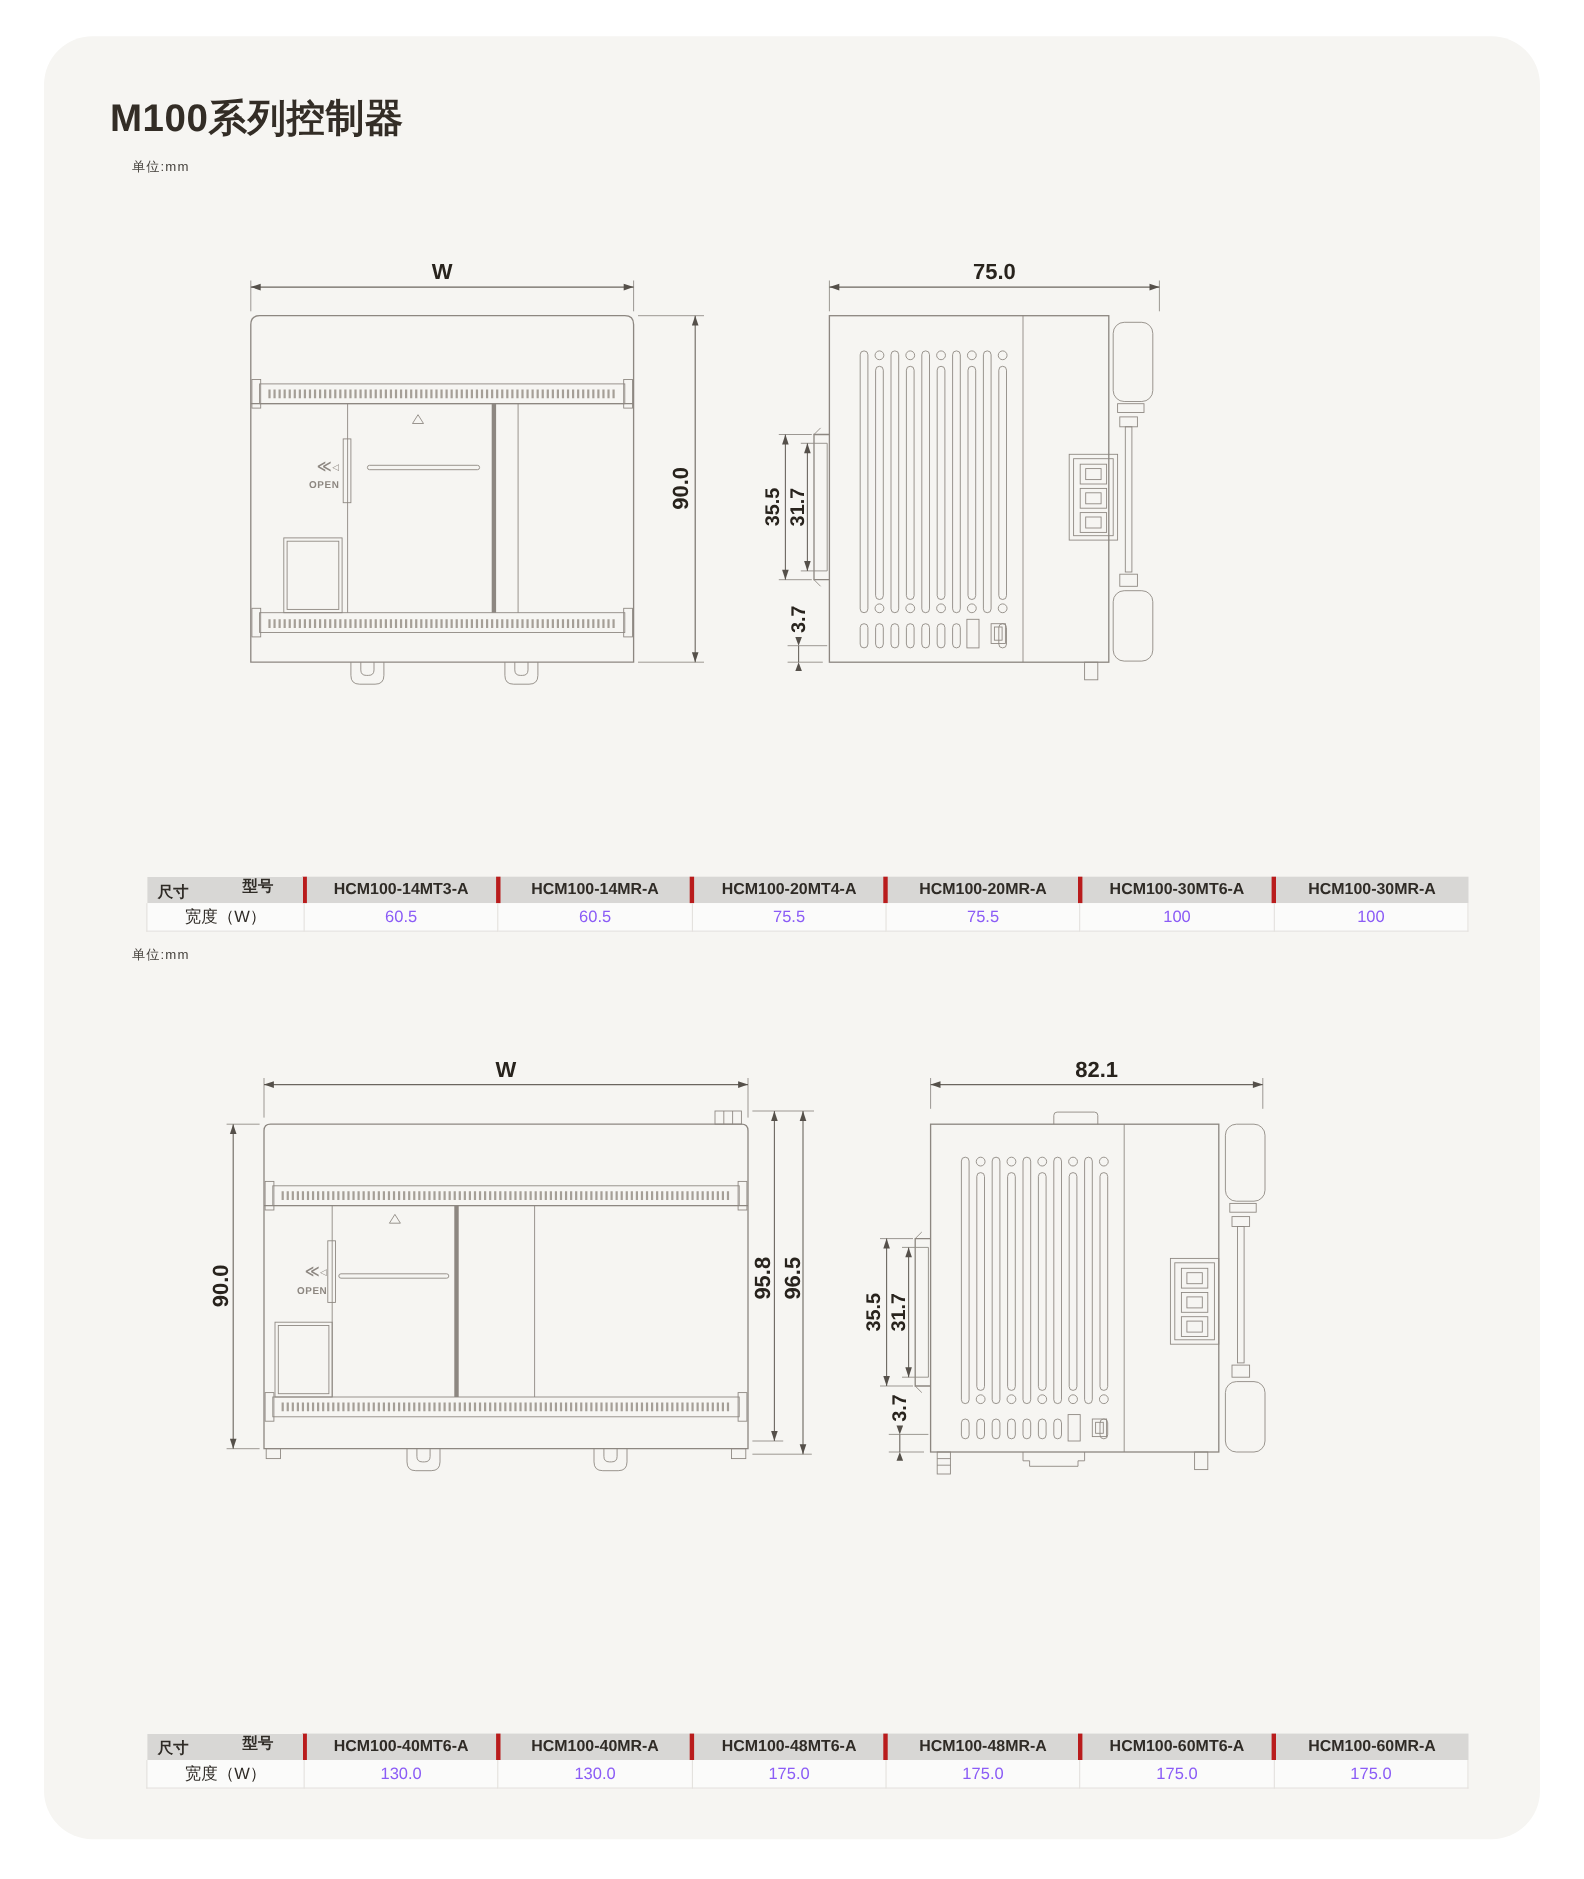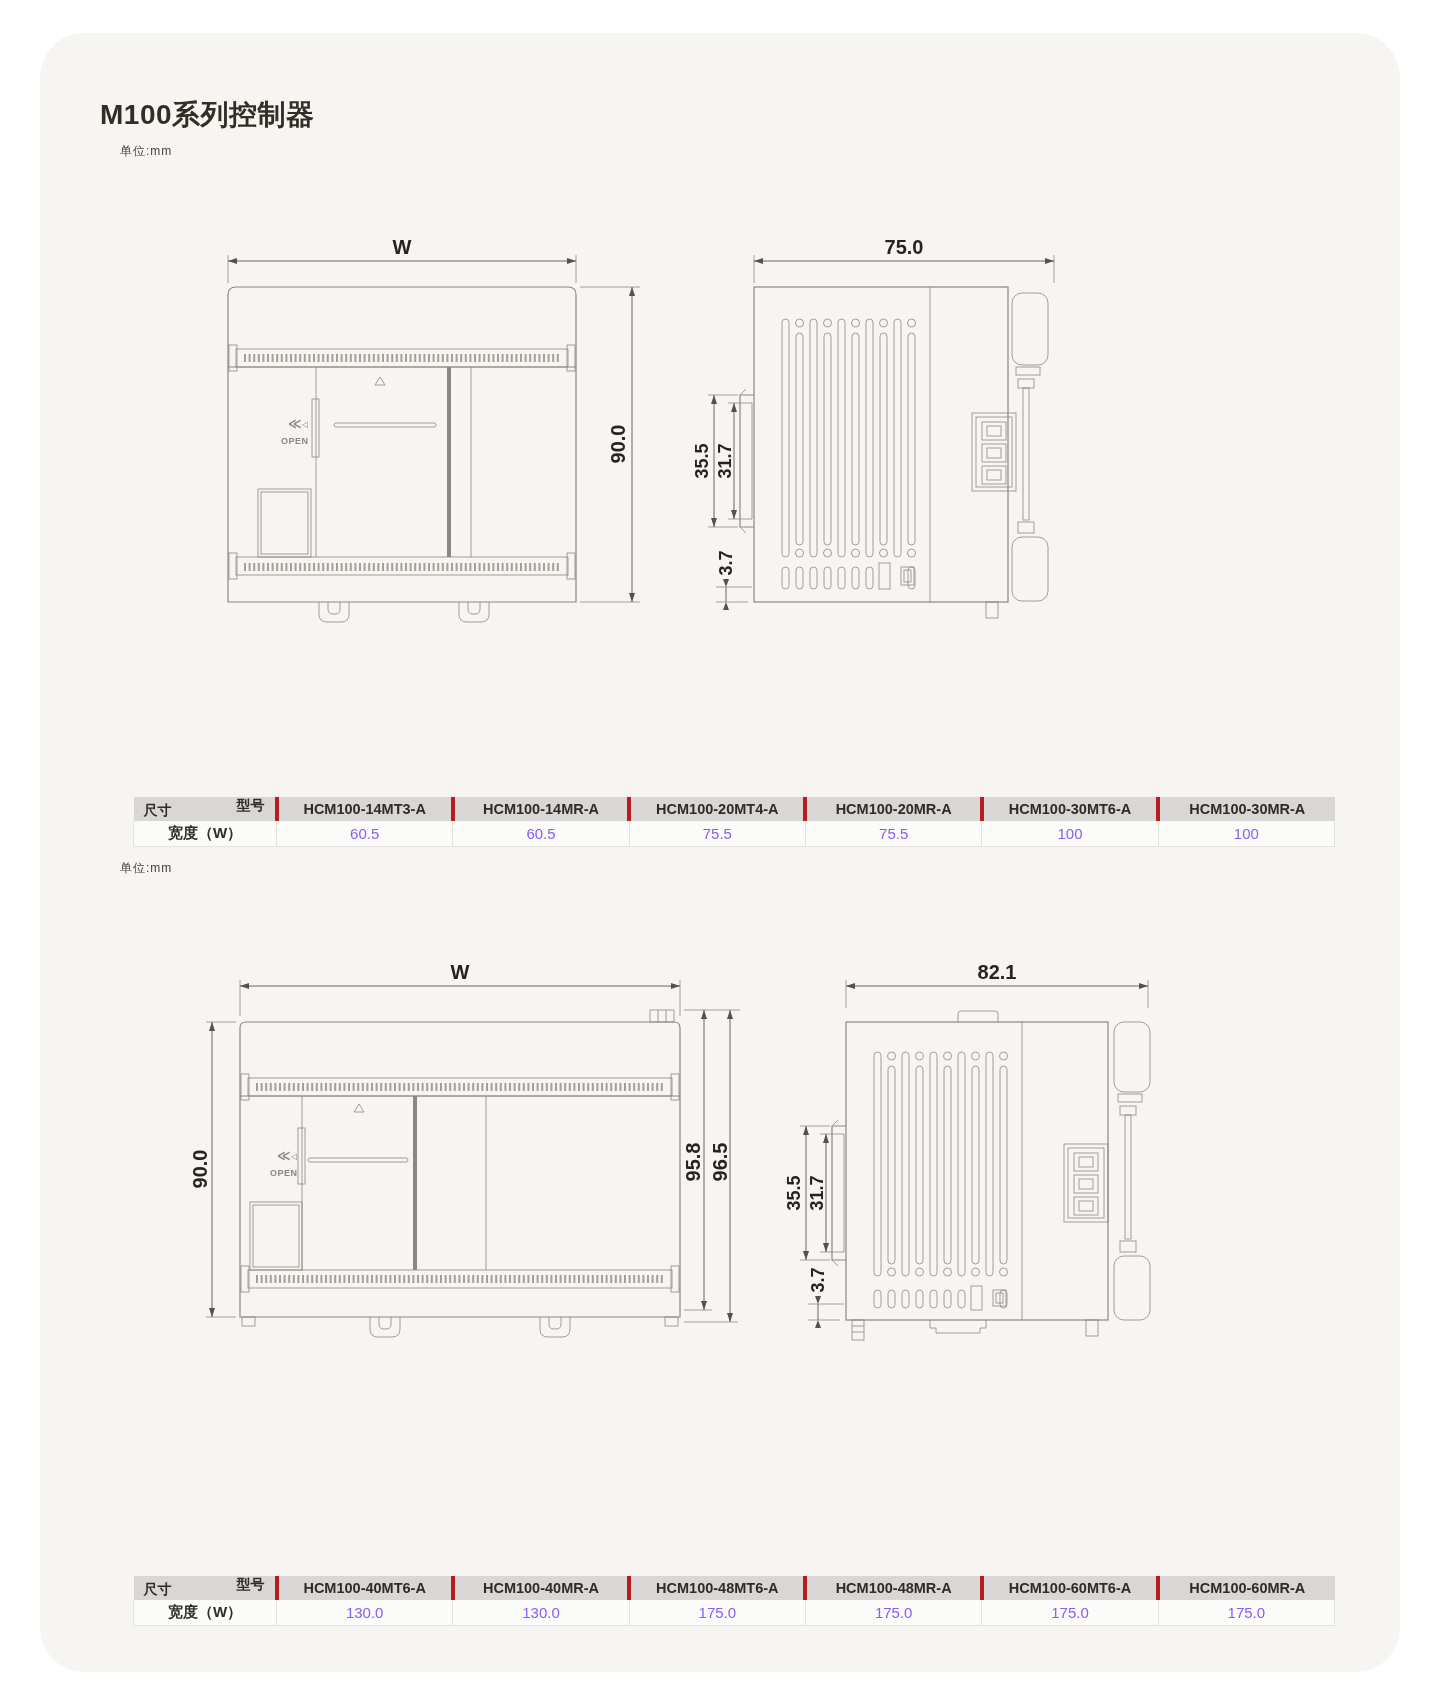--- a/index.html
+++ b/index.html
@@ -1,40 +1,40 @@
 <!DOCTYPE html>
 <html><head>
 <meta charset="utf-8">
 <style>
   html,body{margin:0;padding:0;background:#ffffff;}
   body{width:1440px;height:1708px;position:relative;font-family:"Liberation Sans","DejaVu Sans",sans-serif;-webkit-font-smoothing:antialiased;}
   .card{position:absolute;left:40px;top:33px;width:1360px;height:1639px;background:#f6f5f2;border-radius:44px;}
-  .page-title{position:absolute;left:100px;top:84px;font-size:28px;font-weight:bold;color:#332d26;letter-spacing:.5px;margin-top:12px;}
+  .page-title{position:absolute;left:100px;top:84px;font-size:35px;font-weight:bold;color:#332d26;letter-spacing:.5px;}
   .unit-label{position:absolute;font-size:12px;color:#45413c;letter-spacing:1px;}
   .drawing{position:absolute;}
   
   .oln{stroke:#8d8781;fill:none;stroke-width:1.2;}
   .thin{stroke:#8d8781;fill:none;stroke-width:.8;}
   .fillc{fill:#8d8781;stroke:none;}
   .ext{stroke:#908b85;stroke-width:.8;fill:none;}
   .dim{stroke:#6b665f;stroke-width:1;fill:none;}
   .arr{fill:#55504a;stroke:none;}
   .dimtxt{font-size:20px;font-weight:bold;fill:#28231d;}
   .dimtxt-s{font-size:18px;font-weight:bold;fill:#28231d;}
   .hatch{stroke:#a59f97;stroke-width:8;stroke-dasharray:2 2.6;fill:none;}
   .openlbl{fill:#8d8781;font-weight:bold;letter-spacing:.5px;}
   
   .spec-table{position:absolute;width:1202px;border-collapse:collapse;table-layout:fixed;}
   .spec-table th{background:#d8d7d5;height:24px;font-size:14.5px;font-weight:bold;color:#2f2b26;border-left:4px solid #b91c1c;padding:0;text-align:center;}
   .spec-table th:first-child{border-left:none;}
   .spec-table td{background:#fbfbfa;height:25px;font-size:15px;color:#8b5cf6;text-align:center;border:1px solid #e4e2de;border-top:none;padding:0;}
-  .spec-table td.rowhead{font-weight:bold;color:#2f2b26;font-size:15px;}
+  .spec-table td.rowhead{font-weight:normal;color:#2f2b26;font-size:15px;}
   .corner-cell{position:relative;background-color:#d8d7d5;
     background-image:linear-gradient(to bottom right,transparent 48.2%,#a9a49d 48.2%,#a9a49d 51.8%,transparent 51.8%);}
-  .corner-model{position:absolute;top:0px;right:10px;font-size:14px;}
+  .corner-model{position:absolute;top:0px;right:26px;font-size:14px;}
   .corner-dim{position:absolute;bottom:1px;left:10px;font-size:14px;}
 </style>
 </head>
 <body>
 
 <div class="card"></div>
 
 <div class="page-title">M100系列控制器</div>
 <div class="unit-label" style="left:120px;top:143px;">单位:mm</div>
 

